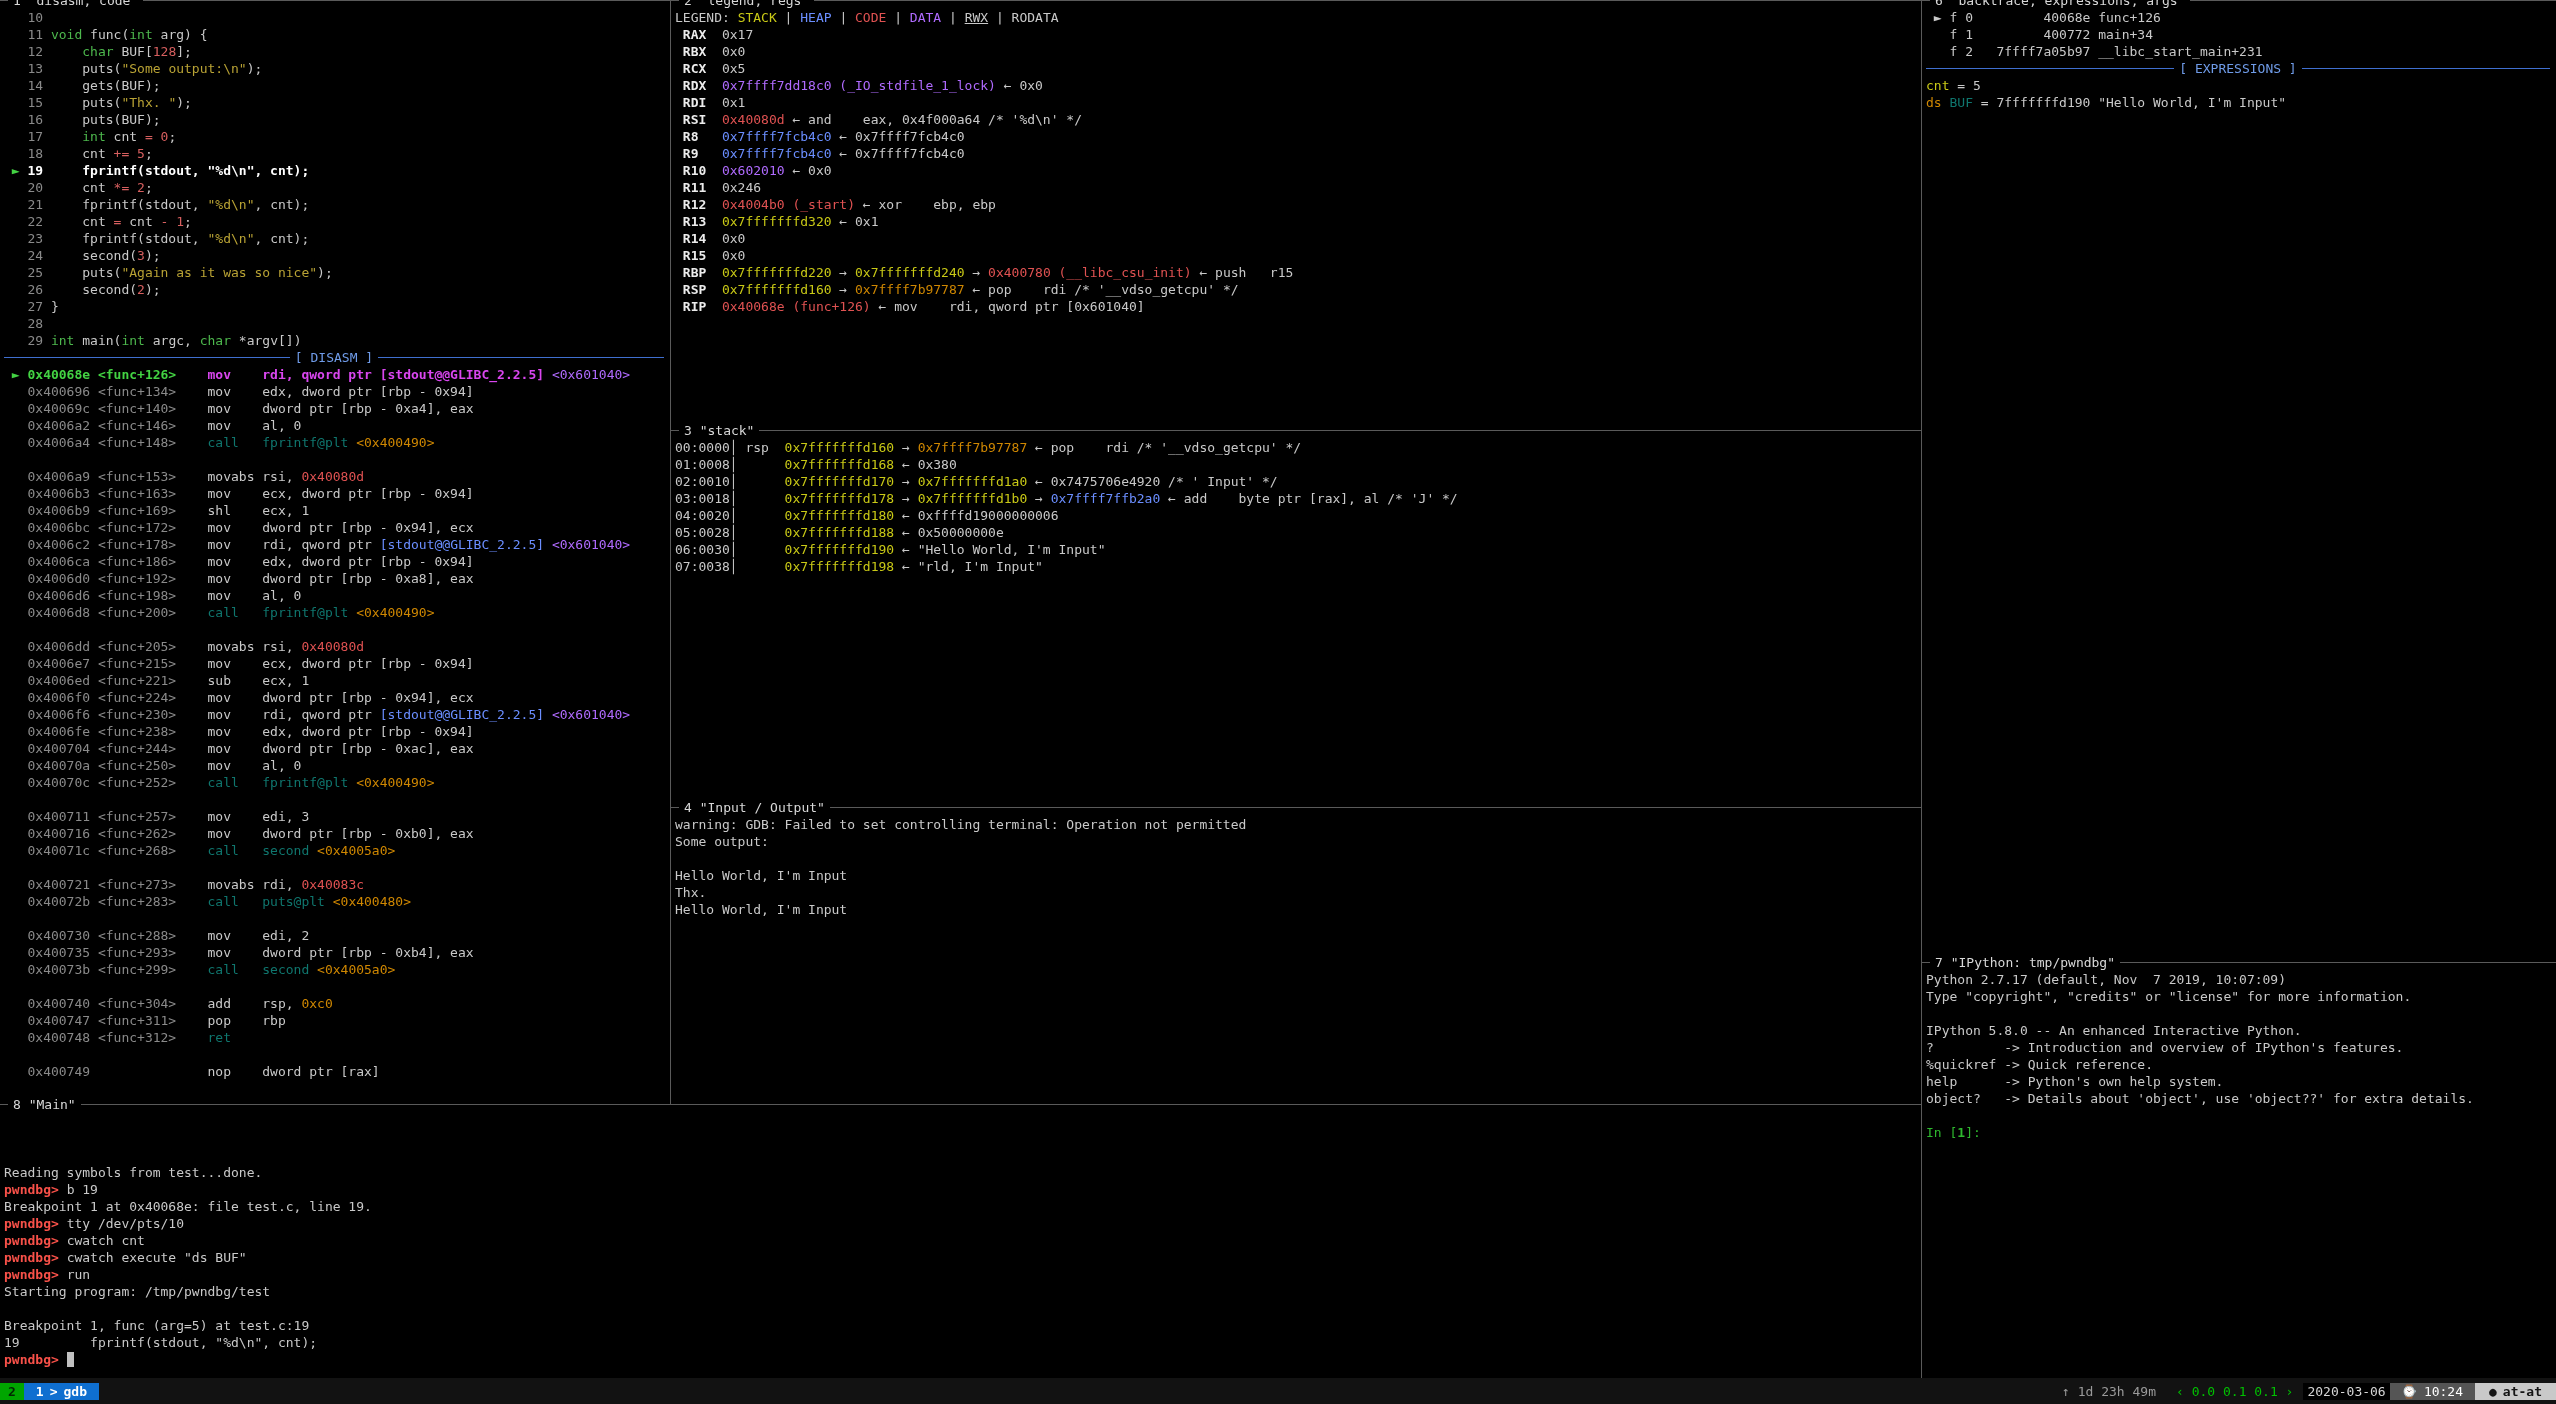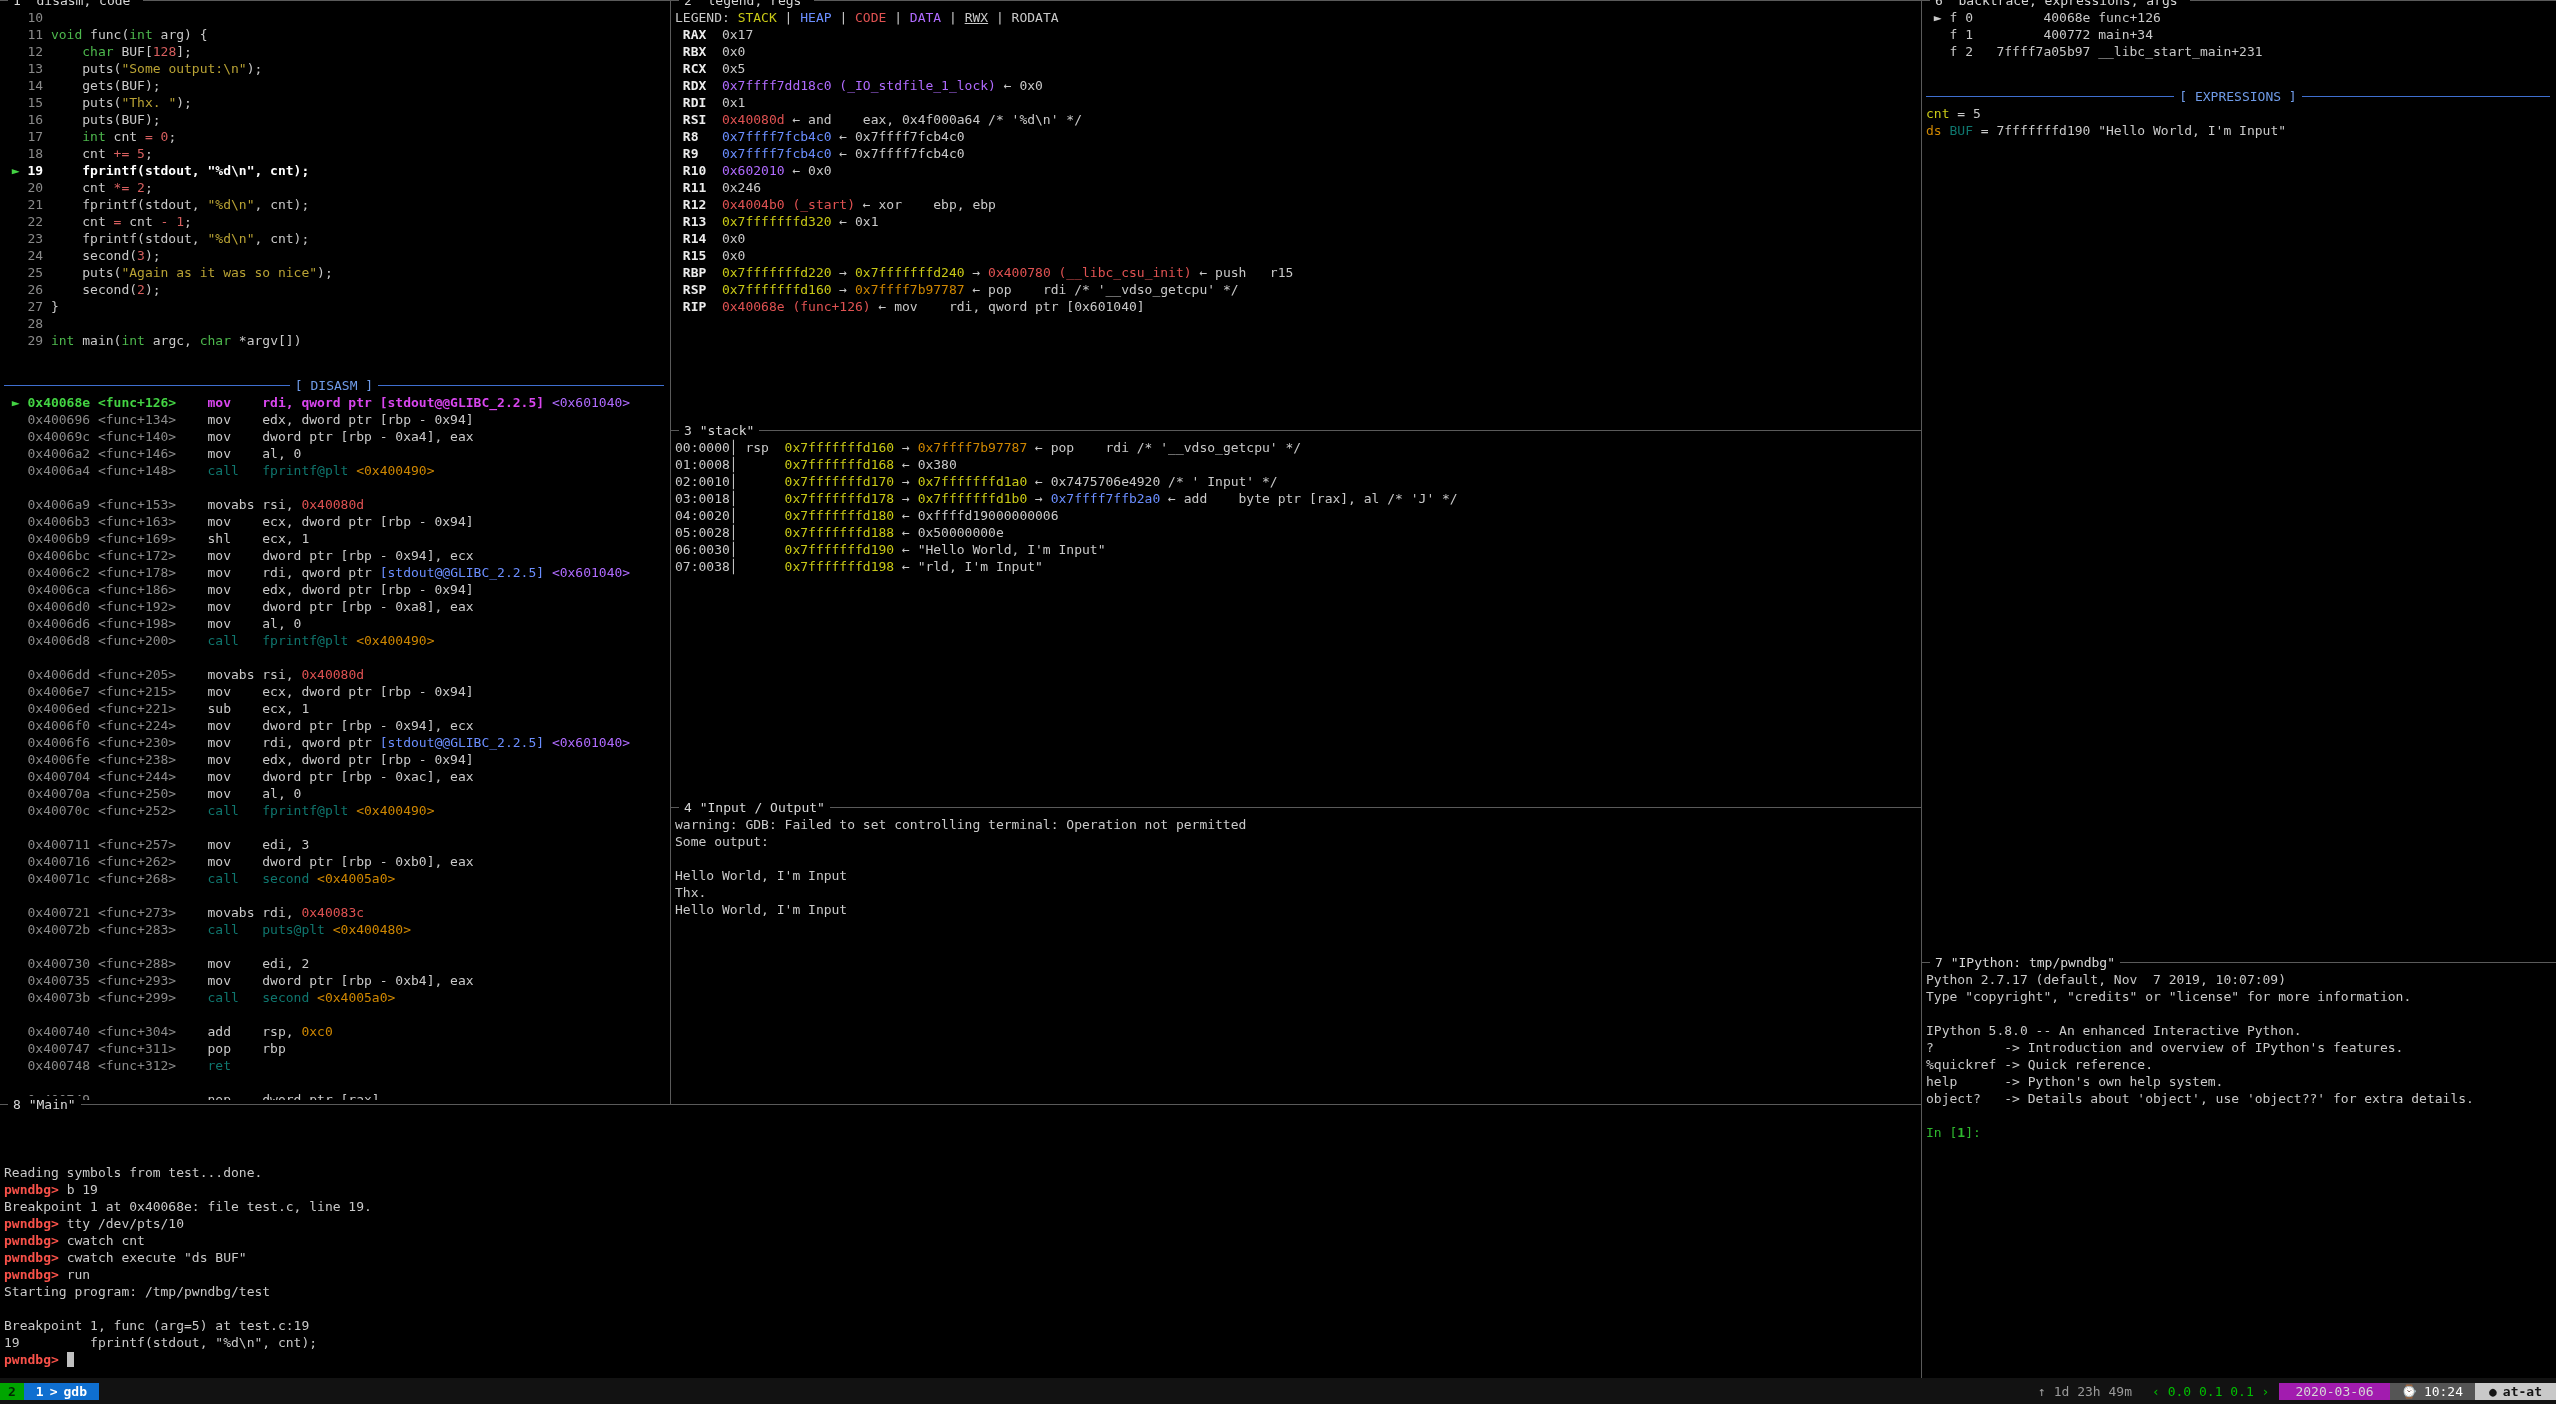--- a/index.html
+++ b/index.html
@@ -3,21 +3,21 @@
 <meta charset="utf-8">
 <style>
   html,body{margin:0;padding:0;background:#000;}
   #screen{position:relative;width:2556px;height:1404px;background:#000;overflow:hidden;
           font-family:"DejaVu Sans Mono","Liberation Mono",monospace;font-size:13px;line-height:17px;color:#c9c9c9;}
   .pane{position:absolute;border-top:1px solid #5a5a5a;box-sizing:border-box;}
   .pane.vline{border-left:1px solid #5a5a5a;}
   .pane-title{position:absolute;top:-9px;left:8px;background:#000;padding:0 5px;color:#d8d8d8;height:17px;white-space:pre;}
   .content{padding:8px 6px 0 4px;overflow:hidden;height:calc(100% - 12px);}
   .tline{height:17px;line-height:17px;white-space:pre;}
-  .divider{display:flex;align-items:center;height:17px;color:#6f9be8;white-space:pre;margin-top:28px;}
+  .divider{display:flex;align-items:center;height:17px;color:#6f9be8;white-space:pre;}
   .divider::before,.divider::after{content:"";flex:1;border-top:1px solid #3f6fd0;}
   .divider::before{margin-right:5px}.divider::after{margin-left:5px}
   
   .d{color:#c9c9c9}
   .g{color:#8a8a8a}
   .w{color:#d946ef;font-weight:bold}
   .cur{color:#ffffff;font-weight:bold}
   .grn{color:#0f766e}
   .grnb{color:#43d343;font-weight:bold}
   .red{color:#e05252}
@@ -36,21 +36,21 @@
   .ipyb{color:#2eb82e;font-weight:bold}
   .cursor{background:#c0c0c0;color:#000;}
   
   #statusbar{position:absolute;left:0;top:1378px;width:2556px;height:26px;background:#121212;
              display:flex;justify-content:space-between;align-items:stretch;white-space:pre;}
   .sb-left,.sb-right{display:flex;align-items:center;}
   .sb-session{background:#00a500;color:#032803;padding:0 8px;font-weight:bold;display:flex;align-items:center;}
   .sb-window{background:#0f6fd0;color:#fff;padding:0 12px;font-weight:bold;display:flex;align-items:center;gap:6px;}
   .sb-uptime{color:#9a9a9a;padding:0 10px;}
   .sb-load{color:#00c000;padding:0 10px;}
-  .sb-date{background:#a21caf;color:#d6d6d6;padding:0 16px;display:flex;align-items:center;}
+  .sb-date{background:#000000;color:#d6d6d6;padding:0 4px;display:flex;align-items:center;}
   .sb-time{background:#555;color:#fff;padding:0 12px;display:flex;align-items:center;gap:6px;}
   .sb-time .clock{color:#e6c319;}
   .sb-host{background:#c9c9c9;color:#151515;font-weight:bold;padding:0 14px;display:flex;align-items:center;gap:6px;}
 </style>
 </head>
 <body>
 
 <div id="screen">
 
   <div class="pane" id="pane-code" style="left:0;top:0;width:670px;height:1104px;">

